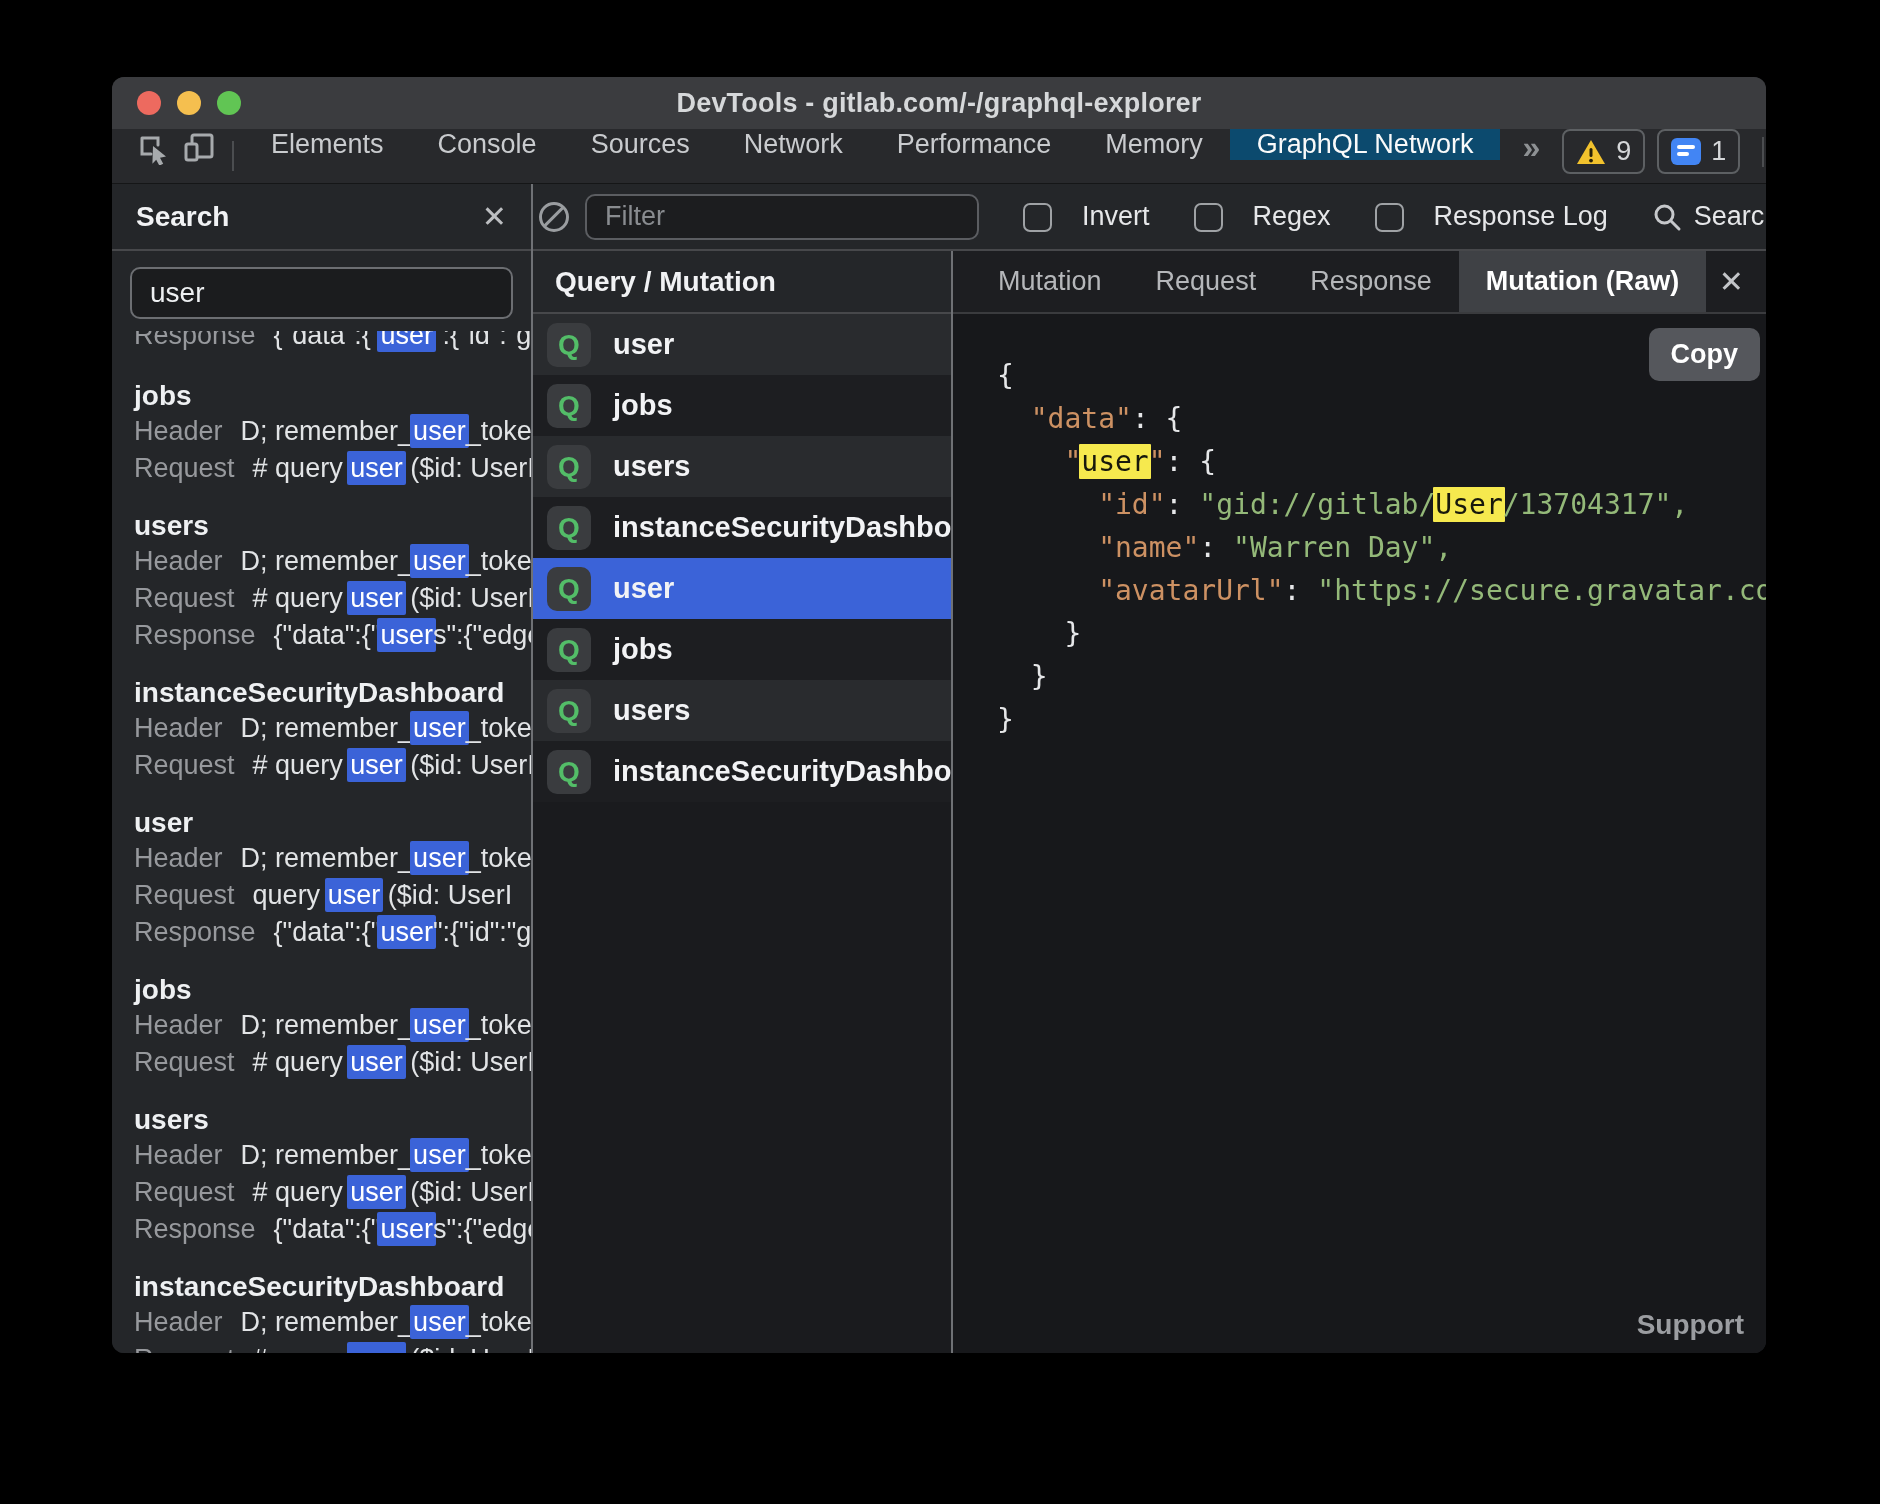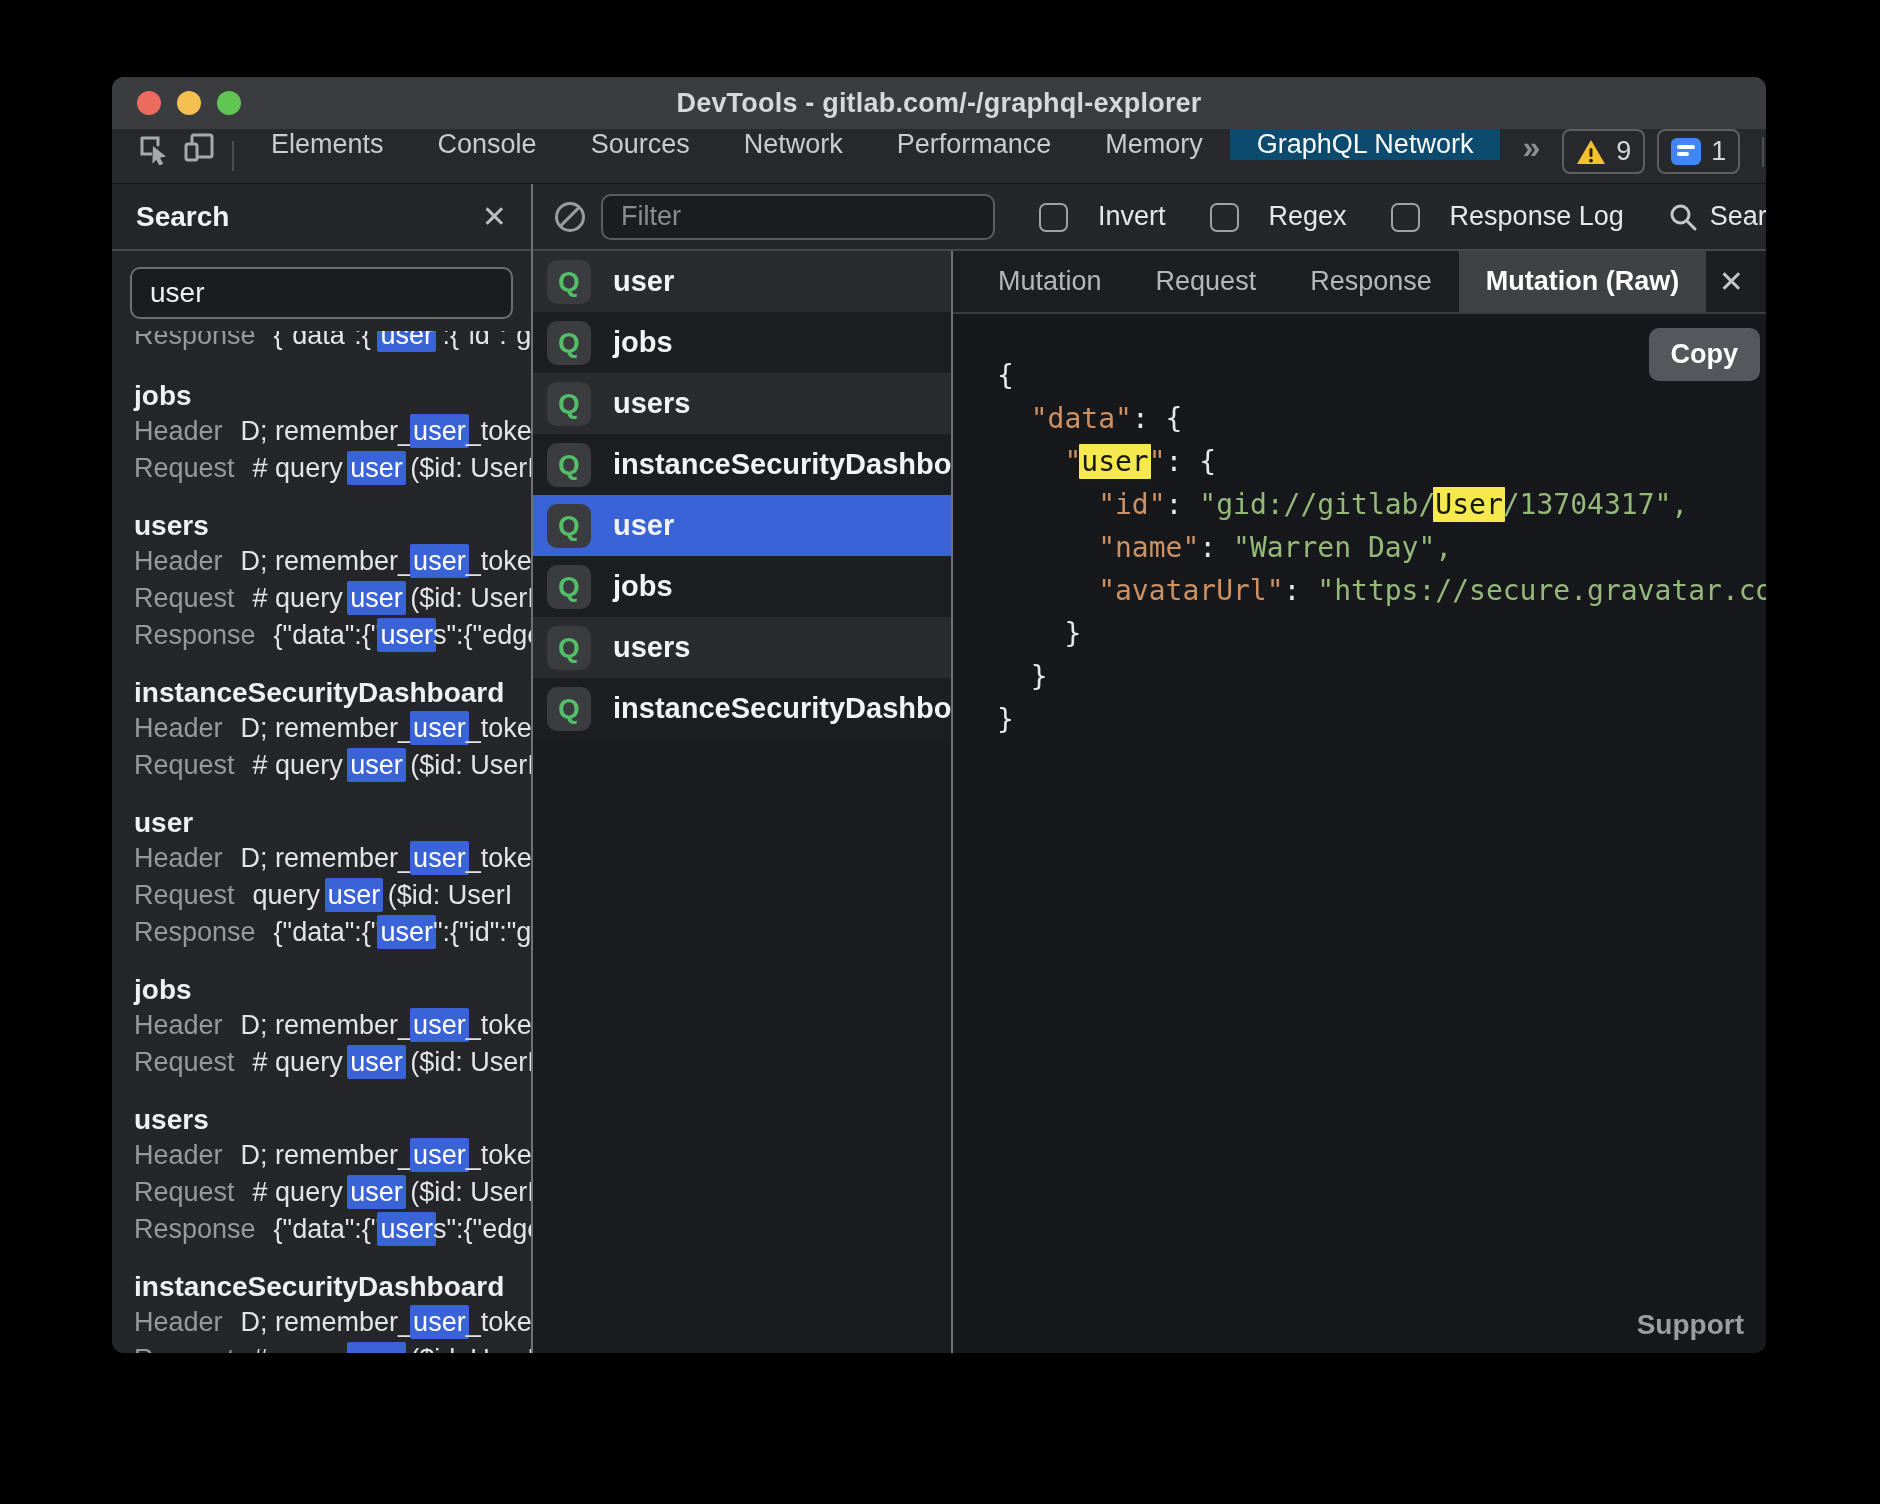--- a/index.html
+++ b/index.html
@@ -51,21 +51,21 @@
   .result-group { margin-top:22px; }
   .result-group:first-of-type { margin-top:12px; }
   .group-title { color:#eef0f2; font-weight:bold; font-size:28px; line-height:34px; }
   .result-line { line-height:37px; white-space:nowrap; color:#e2e4e6; }
   .rl-label { color:#97999d; margin-right:18px; }
   .m-blue { background:#3b63d8; color:#fff; padding:2px 3px; margin:-2px -3px; border-radius:2px; }
 
   
   .netpanel { flex:1; display:flex; flex-direction:column; min-width:0; }
   .net-toolbar { height:67px; flex:none; background:#242629; border-bottom:2px solid #47484b;
-                 display:flex; align-items:center; padding-left:22px; }
+                 display:flex; align-items:center; padding-left:6px; }
   .block-icon { width:30px; height:30px; border:3px solid #9a9da0; border-radius:50%; position:relative; flex:none; }
   .block-icon::after { content:""; position:absolute; left:-2px; top:10.5px; width:28px; height:3px;
                        background:#9a9da0; transform:rotate(-45deg); }
   .filter-input { width:396px; height:46px; margin-left:16px; border-radius:10px; border:2px solid #5b5d61;
                   background:#1c1d1f; color:#eef0f2; font-size:27px; padding:0 18px; outline:none;
                   font-family:"Liberation Sans",sans-serif; }
   .filter-input::placeholder { color:#898c90; }
   .cb-row { display:flex; align-items:flex-end; margin-left:44px; gap:30px; }
   .cb-box { width:29px; height:29px; border:2.5px solid #9fa2a5; border-radius:7px; background:transparent; flex:none; }
   .cb-label { color:#e6e7e9; font-size:27px; white-space:nowrap; }
@@ -241,20 +241,21 @@
             <circle cx="12.5" cy="12.5" r="8.5" fill="none" stroke="#c6c8cb" stroke-width="3"></circle>
             <line x1="19" y1="19" x2="27" y2="27" stroke="#c6c8cb" stroke-width="3" stroke-linecap="round"></line>
           </svg>
           <span>Search</span>
         </div>
       </div>
 
       <div class="net-body">
 
         <div class="query-col">
+          <div class="qc-header">Query / Mutation</div>
           <div id="query-rows" style="display:flex;flex-direction:column;min-height:0;overflow:hidden;flex:1;">
               <div class="q-row odd">
                 <span class="q-badge">Q</span>
                 <span class="q-label">user</span>
               </div>
               <div class="q-row even">
                 <span class="q-badge">Q</span>
                 <span class="q-label">jobs</span>
               </div>
               <div class="q-row odd">

